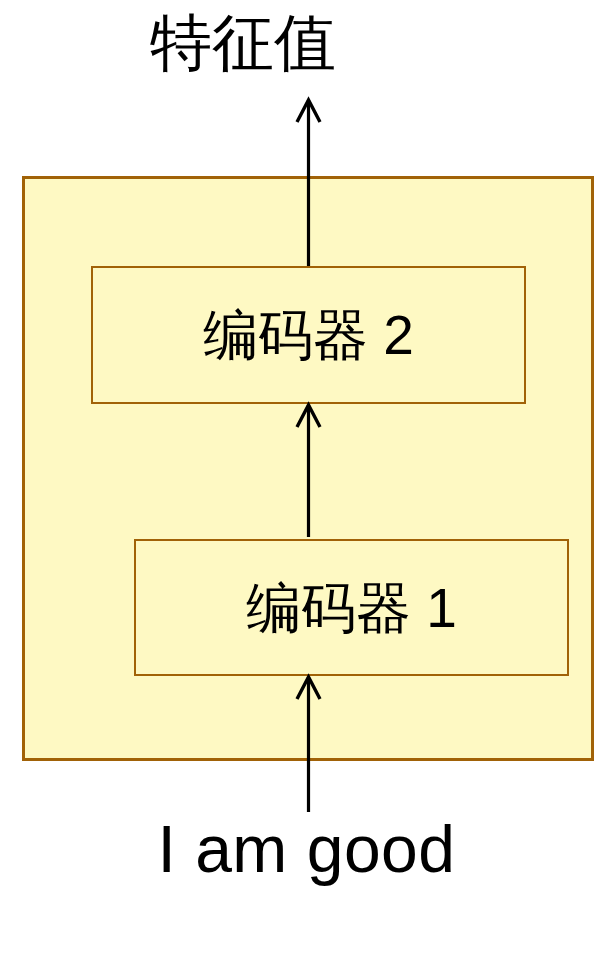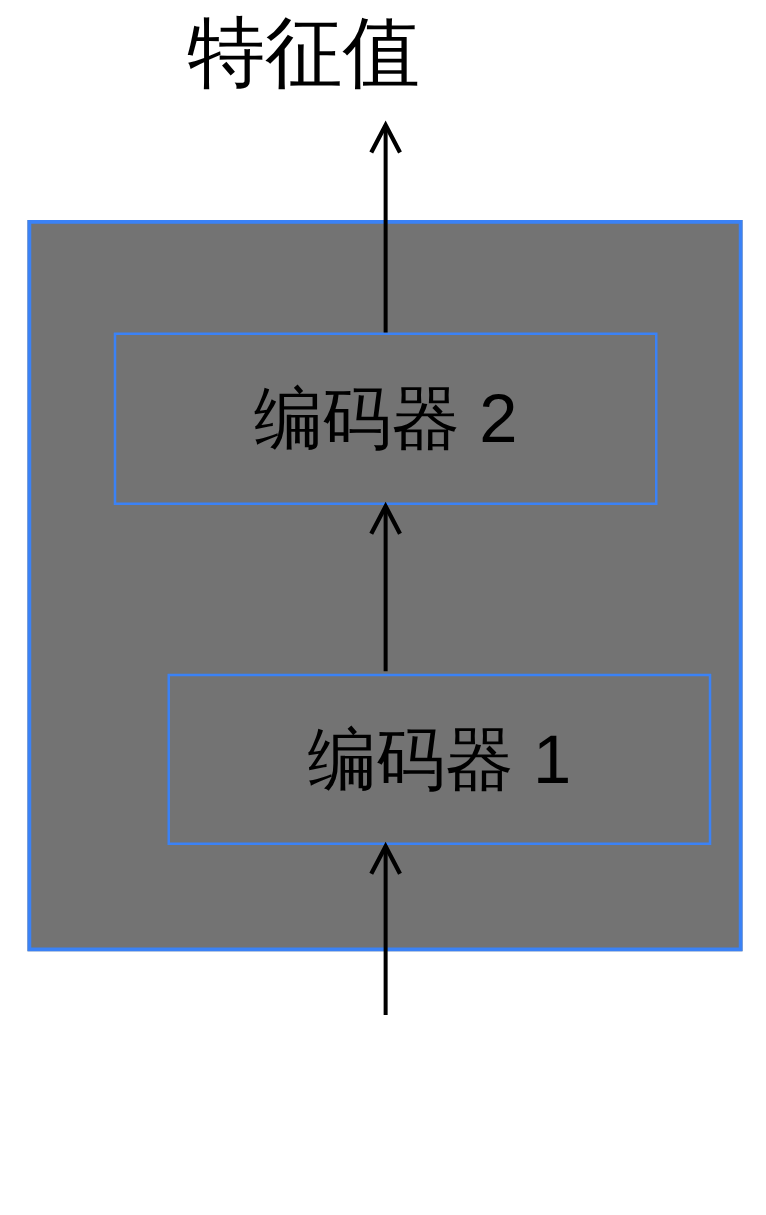--- a/index.html
+++ b/index.html
@@ -40,22 +40,22 @@
     left: 0;
     top: 816px;
     width: 613px;
     font-size: 66px;
     letter-spacing: 0.5px;
   }
 
   
   .box {
     position: absolute;
-    background: #737373;
-    border: 2px solid #3b82f6;
+    background: #fef9c3;
+    border: 2px solid #a16207;
     box-sizing: border-box;
   }
 
   #outer-box {
     left: 22px;
     top: 176px;
     width: 572px;
     height: 585px;
     border-width: 3px;
   }
@@ -123,20 +123,21 @@
   <div class="box" id="outer-box"></div>
 
   <div class="box encoder-box" id="encoder-2-box">
     <div class="encoder-text">编码器 2</div>
   </div>
 
   <div class="box encoder-box" id="encoder-1-box">
     <div class="encoder-text">编码器 1</div>
   </div>
 
+  <div class="label" id="input-label">I am good</div>
 
   <svg id="arrow-layer" viewBox="0 0 613 972" width="613" height="972">
 
     <g>
       <line class="arrow-line" x1="308.5" y1="812" x2="308.5" y2="677"></line>
       <polyline class="arrow-head" points="297,699 308.5,677 320,699"></polyline>
     </g>
 
     <g>
       <line class="arrow-line" x1="308.5" y1="537" x2="308.5" y2="405"></line>

